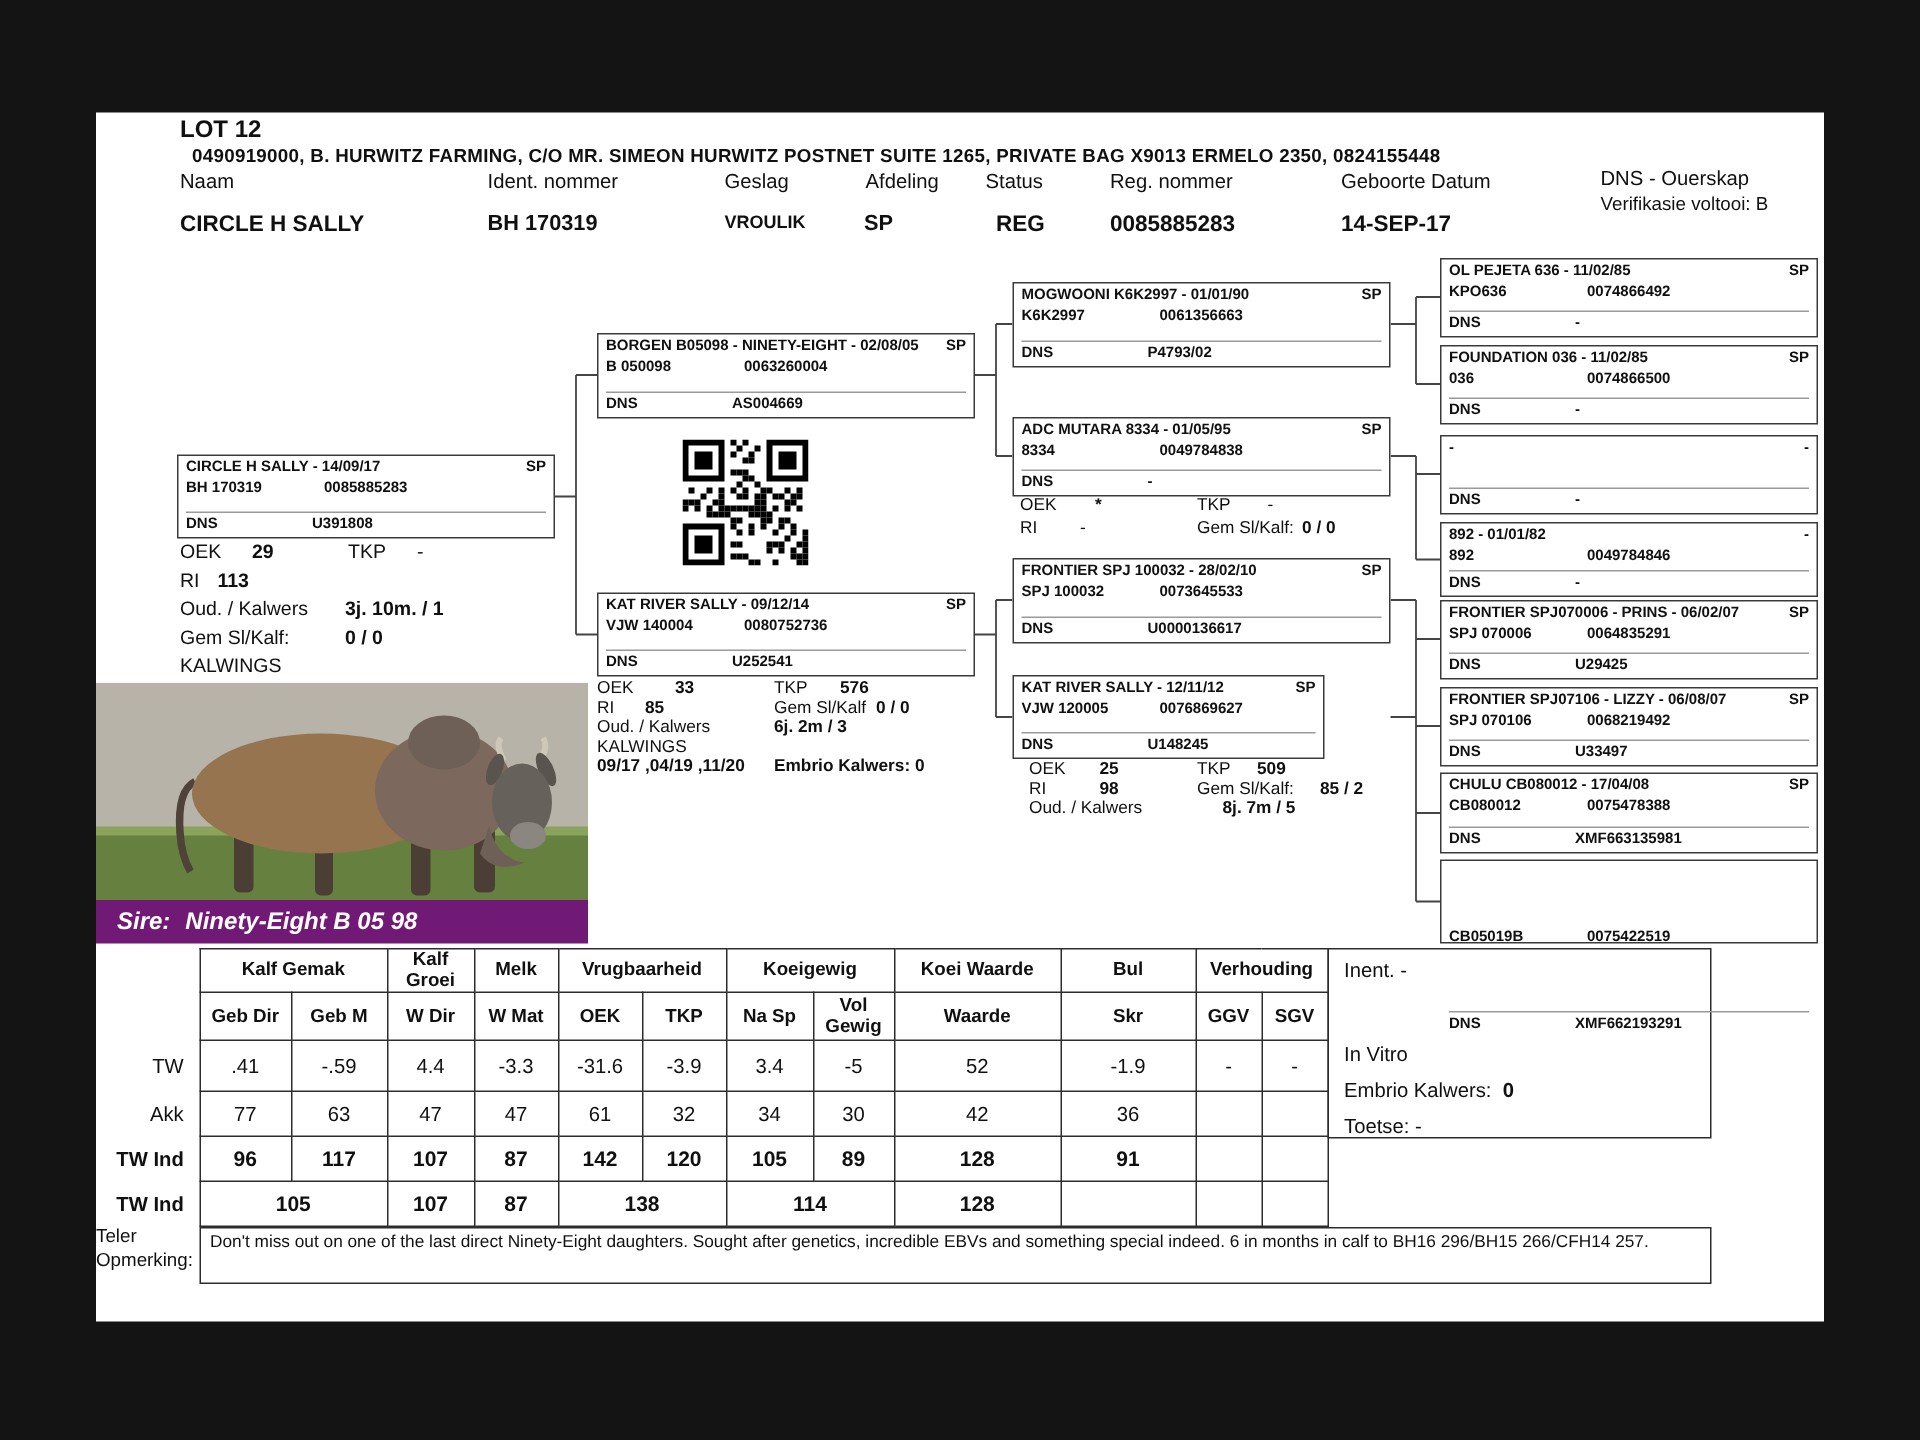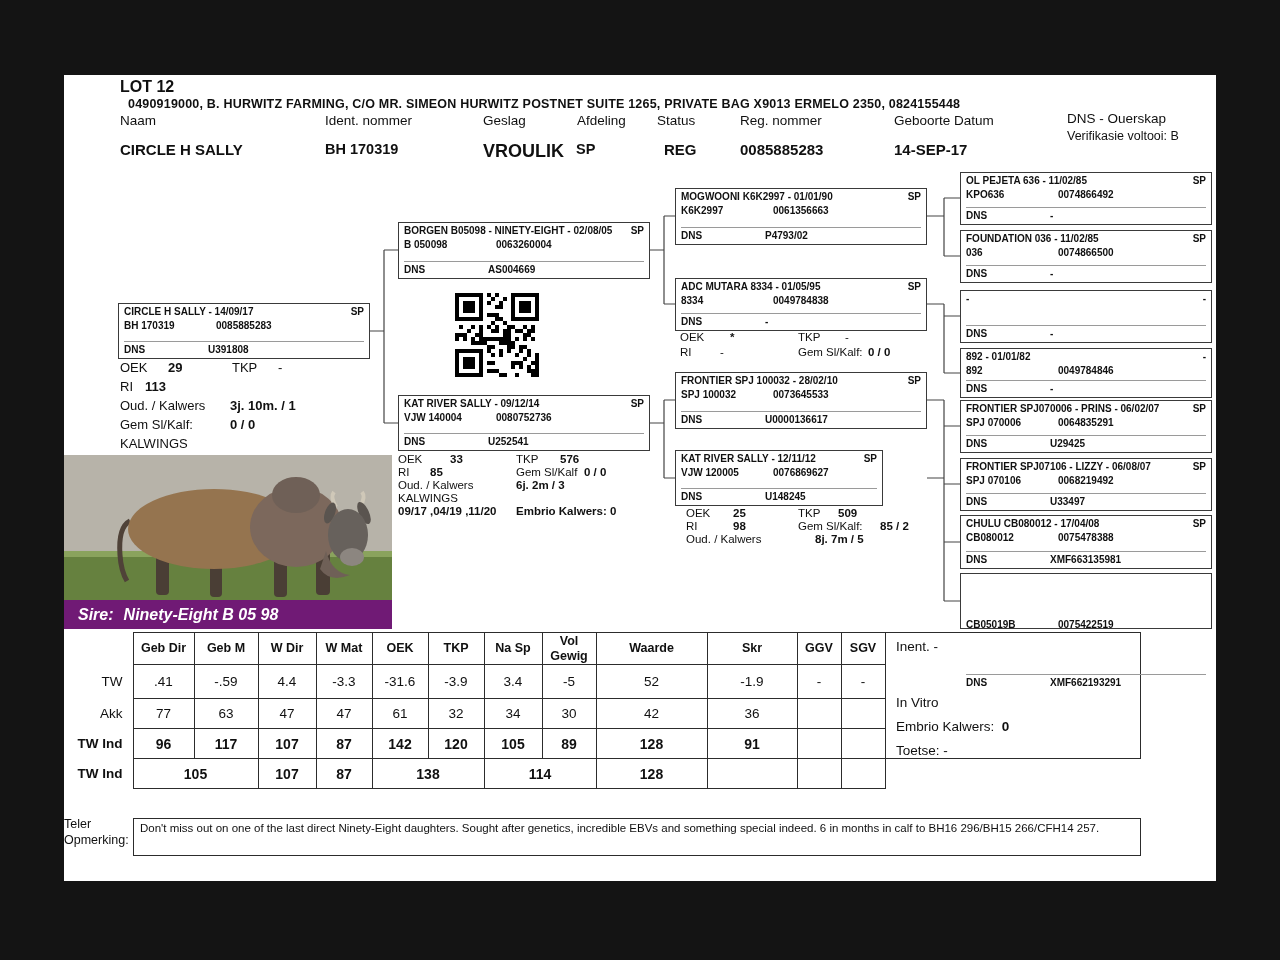--- a/index.html
+++ b/index.html
@@ -60,21 +60,21 @@
   <div class="hlbl" style="left:419px">Geslag</div>
   <div class="hlbl" style="left:513px">Afdeling</div>
   <div class="hlbl" style="left:593px">Status</div>
   <div class="hlbl" style="left:676px">Reg. nommer</div>
   <div class="hlbl" style="left:830px">Geboorte Datum</div>
   <div class="hlbl" style="left:1003px;top:36px">DNS - Ouerskap</div>
   <div class="verif">Verifikasie voltooi: B</div>
 
   <div class="hval" style="left:56px;font-size:15px">CIRCLE H SALLY</div>
   <div class="hval" style="left:261px">BH  170319</div>
-  <div class="hval" style="left:419px;font-size:18px">VROULIK</div>
+  <div class="hval" style="left:419px;font-size:12px">VROULIK</div>
   <div class="hval" style="left:512px">SP</div>
   <div class="hval" style="left:600px;font-size:15px">REG</div>
   <div class="hval" style="left:676px;font-size:15px">0085885283</div>
   <div class="hval" style="left:830px;font-size:15px">14-SEP-17</div>
 
   <svg class="connectors" width="1152" height="806" viewBox="0 0 1152 806">
     <path fill="none" stroke="#444" stroke-width="1.2" d="
       M306 256 H320 M320 175 V348 M320 175 H334 M320 348 H334
       M586 175 H600 M600 141 V229 M600 141 H611 M600 229 H611
       M586 348 H600 M600 325 V403 M600 325 H611 M600 403 H611
@@ -266,20 +266,31 @@
         <col style="width:58px">
         <col style="width:54px">
         <col style="width:111px">
         <col style="width:90px">
         <col style="width:44px">
         <col style="width:44px">
       </colgroup>
       <tbody>
         <tr>
           <th class="nob"></th>
+          <th class="grp" colspan="2">Kalf Gemak</th>
+          <th class="grp" colspan="1">Kalf Groei</th>
+          <th class="grp" colspan="1">Melk</th>
+          <th class="grp" colspan="2">Vrugbaarheid</th>
+          <th class="grp" colspan="2">Koeigewig</th>
+          <th class="grp" colspan="1">Koei Waarde</th>
+          <th class="grp" colspan="1">Bul</th>
+          <th class="grp" colspan="2">Verhouding</th>
+        </tr>
+        <tr>
+          <th class="nob"></th>
           <th class="colh">Geb Dir</th>
           <th class="colh">Geb M</th>
           <th class="colh">W Dir</th>
           <th class="colh">W Mat</th>
           <th class="colh">OEK</th>
           <th class="colh">TKP</th>
           <th class="colh">Na Sp</th>
           <th class="colh">Vol Gewig</th>
           <th class="colh">Waarde</th>
           <th class="colh">Skr</th>

